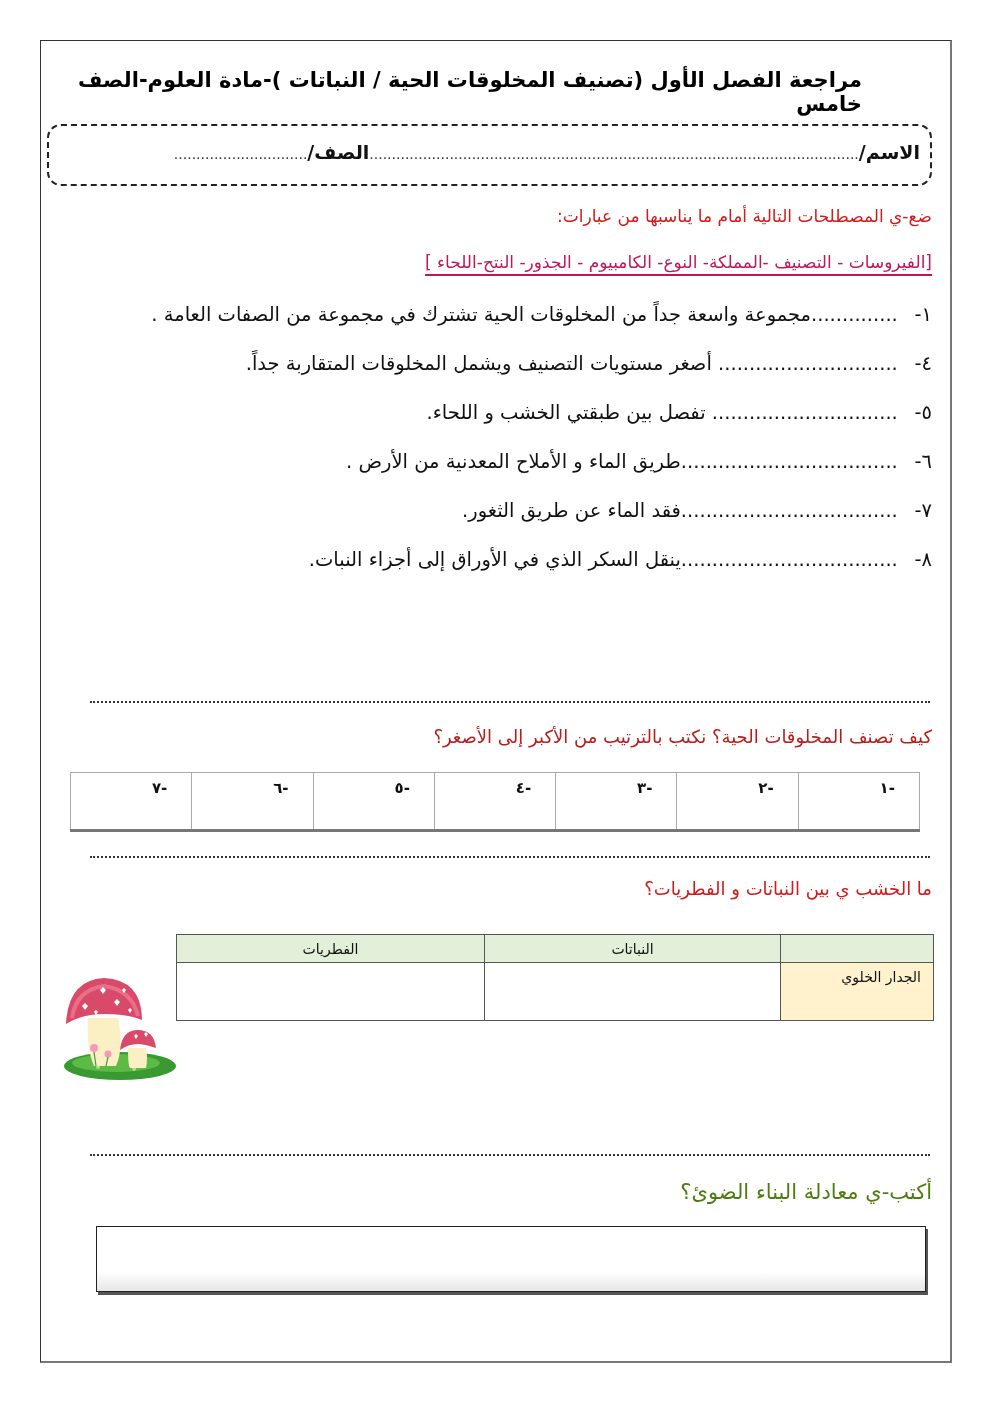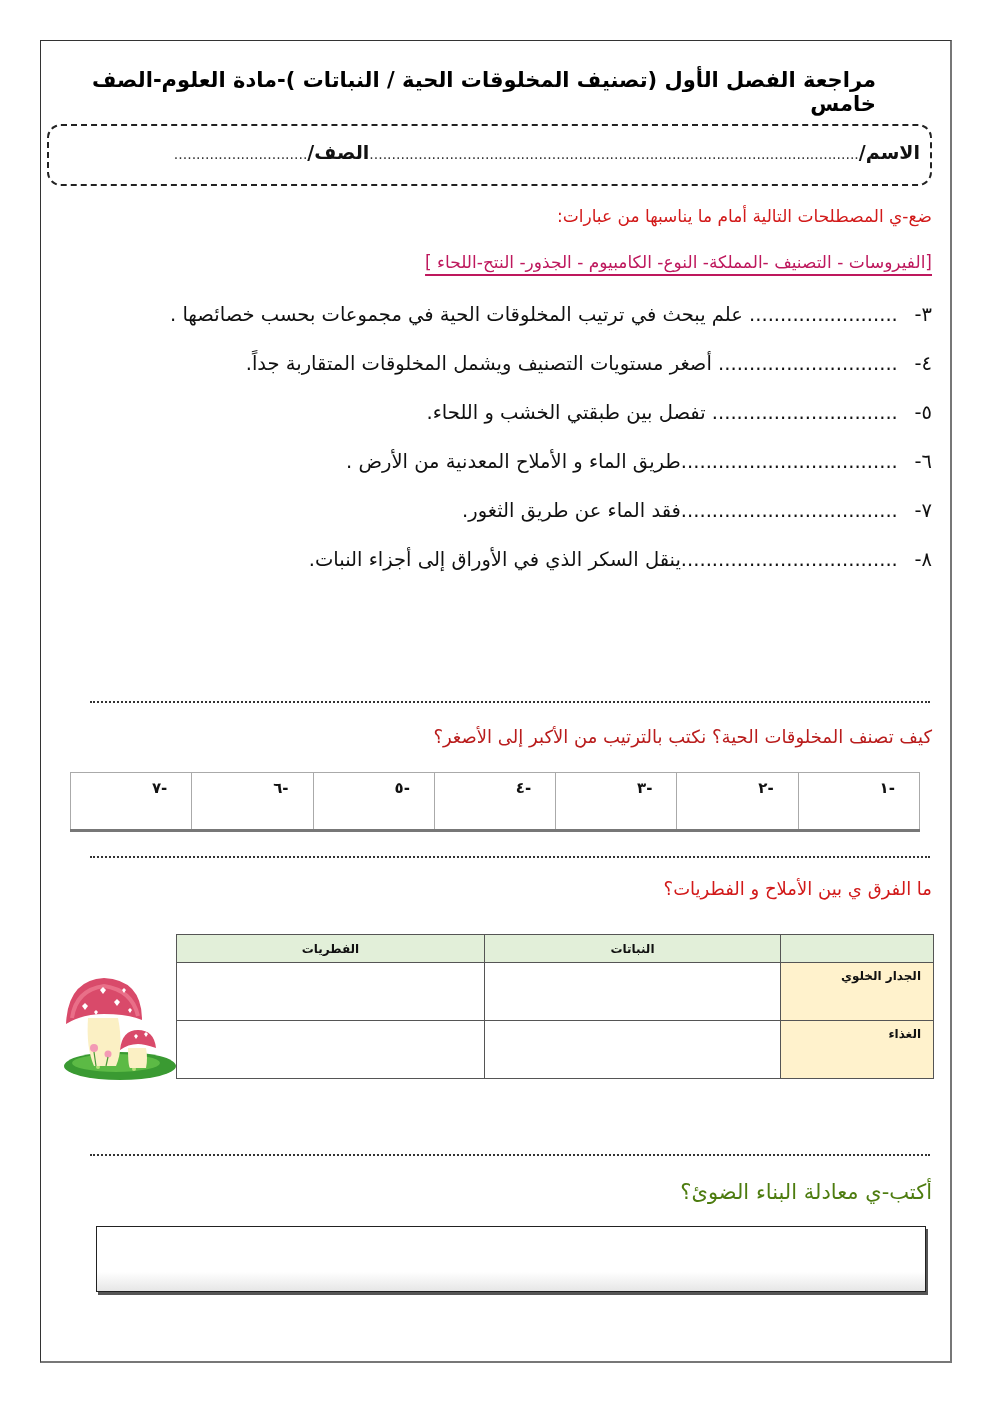--- a/index.html
+++ b/index.html
@@ -5,21 +5,21 @@
     * { box-sizing: border-box; margin: 0; padding: 0; }
     html, body { width: 992px; height: 1403px; background: #ffffff; }
     body { position: relative; font-family: "DejaVu Sans", sans-serif; color: #111; overflow: hidden; }
 
     .page-frame {
       position: absolute; left: 40px; top: 40px; width: 912px; height: 1323px;
       border: 1px solid #333; border-right: 2px solid #777; border-bottom: 2px solid #777;
     }
 
     .title {
-      position: absolute; left: 76px; top: 68px; width: 800px; text-align: right;
+      position: absolute; left: 62px; top: 68px; width: 800px; text-align: right;
       direction: rtl; font-size: 21px; font-weight: bold; color: #000;
       font-family: "DejaVu Sans", sans-serif; letter-spacing: -0.3px;
     }
 
     .name-box {
       position: absolute; left: 47px; top: 124px; width: 885px; height: 62px;
       border: 2px dashed #222; border-radius: 14px;
     }
     .name-line {
       position: absolute; left: 80px; top: 141px; width: 840px; direction: rtl;
@@ -66,21 +66,21 @@
 
     .q3 {
       position: absolute; right: 60px; top: 878px; direction: rtl; font-size: 18px; color: #d21a1a;
     }
 
     .compare-table {
       position: absolute; left: 176px; top: 934px; width: 757px;
       border-collapse: collapse; direction: rtl; table-layout: fixed;
     }
     .compare-table th, .compare-table td {
-      border: 1px solid #555; font-weight: bold; font-size: 12px;
+      border: 1px solid #555; font-weight: normal; font-size: 14px;
     }
     .compare-table th { background: #e2efd9; height: 28px; text-align: center; }
     .compare-table td { height: 58px; vertical-align: top; }
     .compare-table td.rowhead { background: #fff2cc; padding: 6px 12px 0 0; text-align: right; }
     .compare-table col.c1 { width: 153px; }
     .compare-table col.c2 { width: 296px; }
     .compare-table col.c3 { width: 308px; }
 
     .mushroom { position: absolute; left: 58px; top: 968px; width: 120px; height: 120px; }
 
@@ -103,21 +103,21 @@
 
 <div class="name-box"></div>
 <div class="name-line">
   <span class="lbl">الاسم/</span><span class="dots">..............................................................................................................</span><span class="lbl">الصف/</span><span class="dots">..............................</span>
 </div>
 
 <div class="instr">ضع-ي المصطلحات التالية أمام ما يناسبها من عبارات:</div>
 <div class="wordbank">[الفيروسات - التصنيف -المملكة- النوع- الكامبيوم - الجذور- النتح-اللحاء ]</div>
 
 <div class="q-list">
-  <div class="q-item"><span class="num">٣-</span> <span class="blank">........................</span><span> علم يبحث في ترتيب المخلوقات الحية في مجموعات بحسب خصائصها .</span></div>
+  <div class="q-item"><span class="num">١-</span> <span class="blank">..............</span><span>مجموعة واسعة جداً من المخلوقات الحية تشترك في مجموعة من الصفات العامة .</span></div>
   <div class="q-item"><span class="num">٤-</span> <span class="blank">.............................</span><span> أصغر مستويات التصنيف ويشمل المخلوقات المتقاربة جداً.</span></div>
   <div class="q-item"><span class="num">٥-</span> <span class="blank">..............................</span><span> تفصل بين طبقتي الخشب و اللحاء.</span></div>
   <div class="q-item"><span class="num">٦-</span> <span class="blank">...................................</span><span>طريق الماء و الأملاح المعدنية من الأرض .</span></div>
   <div class="q-item"><span class="num">٧-</span> <span class="blank">...................................</span><span>فقد الماء عن طريق الثغور.</span></div>
   <div class="q-item"><span class="num">٨-</span> <span class="blank">...................................</span><span>ينقل السكر الذي في الأوراق إلى أجزاء النبات.</span></div>
 </div>
 
 <div class="dotline" style="top:701px;"></div>
 
 <div class="q2">كيف تصنف المخلوقات الحية؟ نكتب بالترتيب من الأكبر إلى الأصغر؟</div>
@@ -131,41 +131,36 @@
     <td>-٤</td>
     <td>-٥</td>
     <td>-٦</td>
     <td>-٧</td>
   </tr>
 </tbody>
   </table>
 
 <div class="dotline" style="top:856px;"></div>
 
-<div class="q3">ما الفرق ي بين الأملاح و الفطريات؟</div>
+<div class="q3">ما الخشب ي بين النباتات و الفطريات؟</div>
 
 <table class="compare-table">
   <colgroup>
       <col class="c1">
       <col class="c2">
       <col class="c3">
     </colgroup>
   <tbody>
       <tr>
     <th></th>
     <th>النباتات</th>
     <th>الفطريات</th>
   </tr>
   <tr>
     <td class="rowhead">الجدار الخلوي</td>
-    <td></td>
-    <td></td>
-  </tr>
-  <tr>
-    <td class="rowhead">الغذاء</td>
     <td></td>
     <td></td>
   </tr>
 </tbody>
   </table>
 
 <svg class="mushroom" viewBox="0 0 120 120">
   <ellipse cx="62" cy="98" rx="56" ry="14" fill="#3a9a32"></ellipse>
   <ellipse cx="58" cy="95" rx="44" ry="9" fill="#5cba45"></ellipse>
   <circle cx="40" cy="99" r="2" fill="#b4e07a"></circle>

